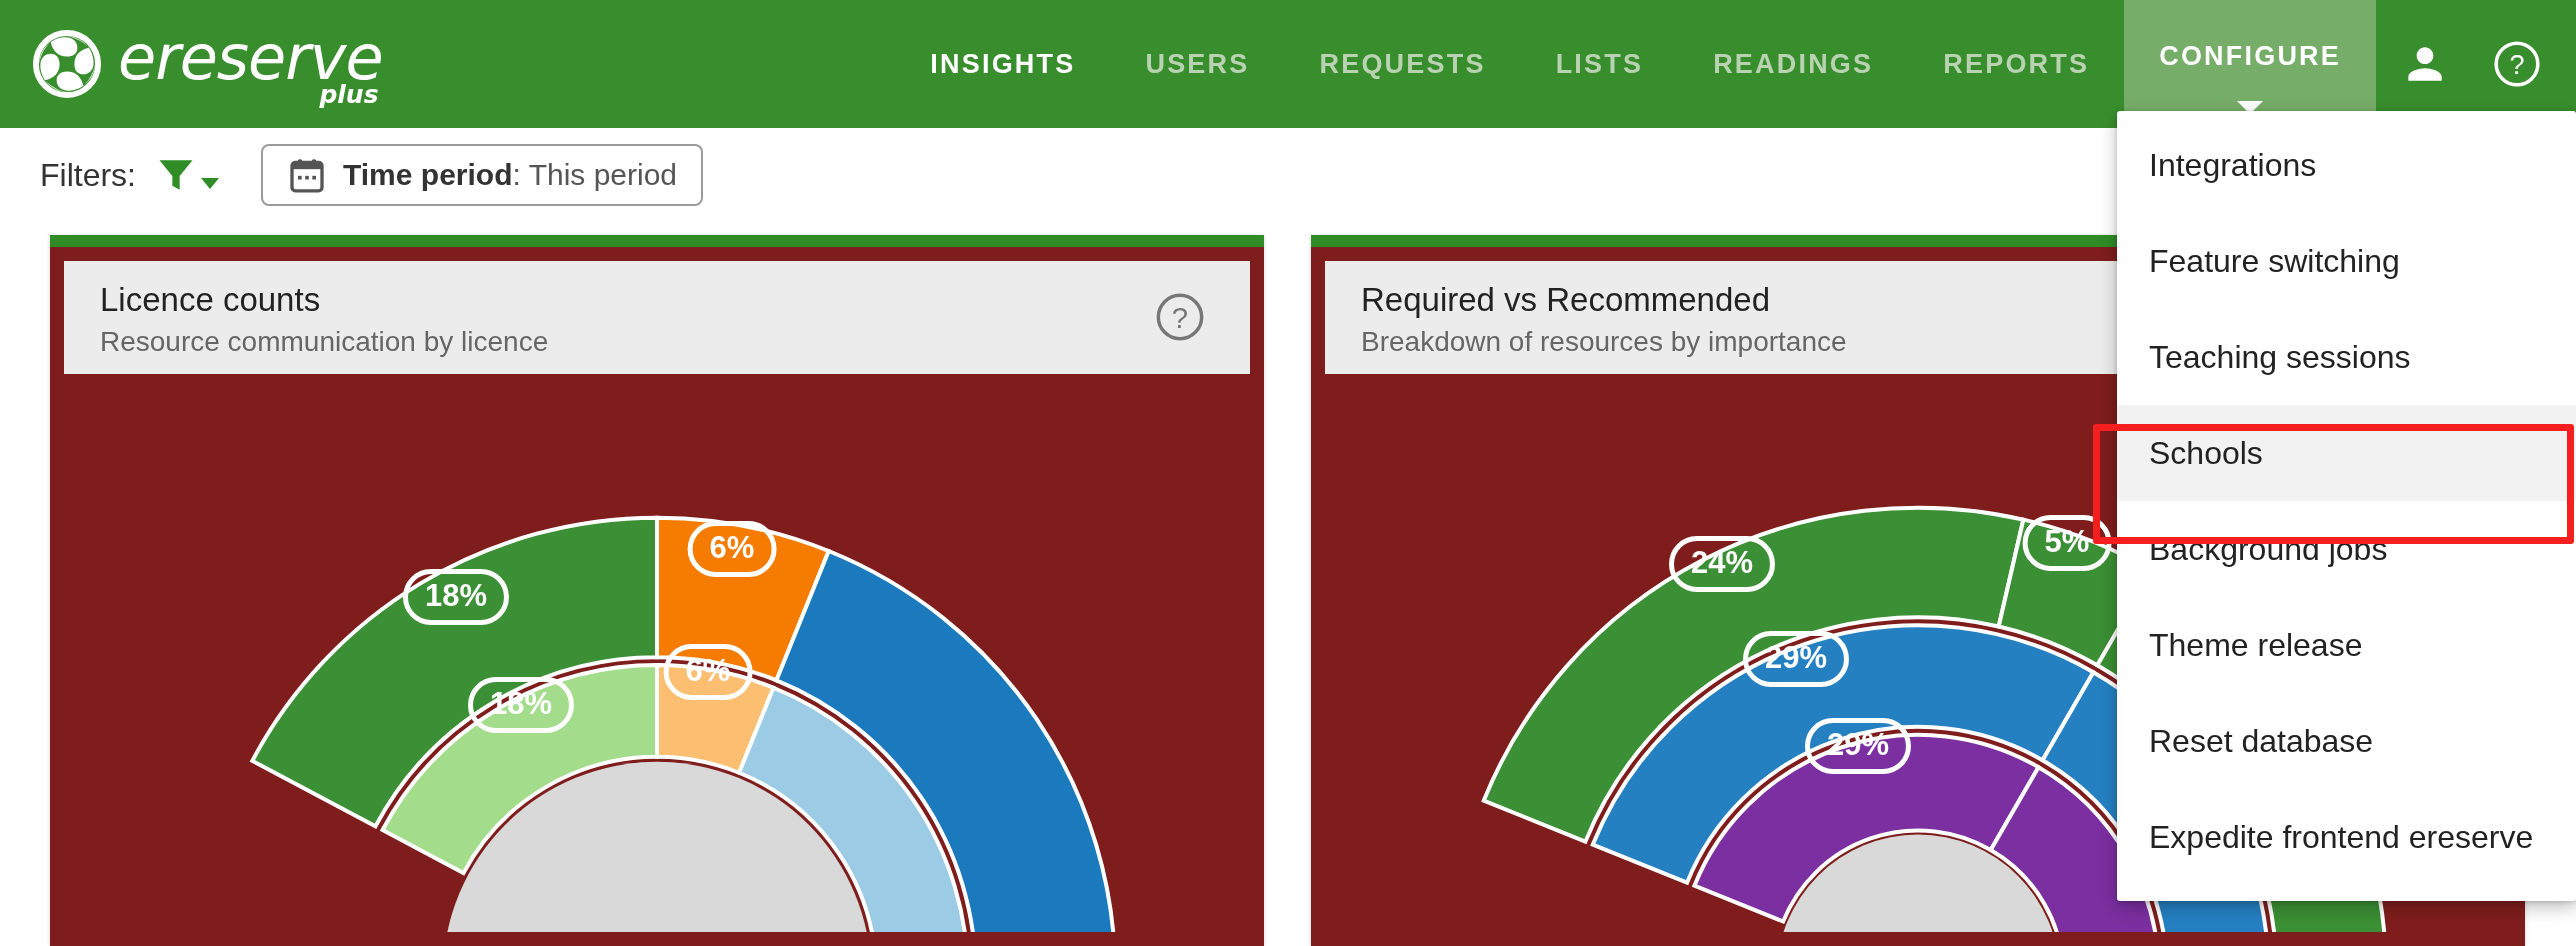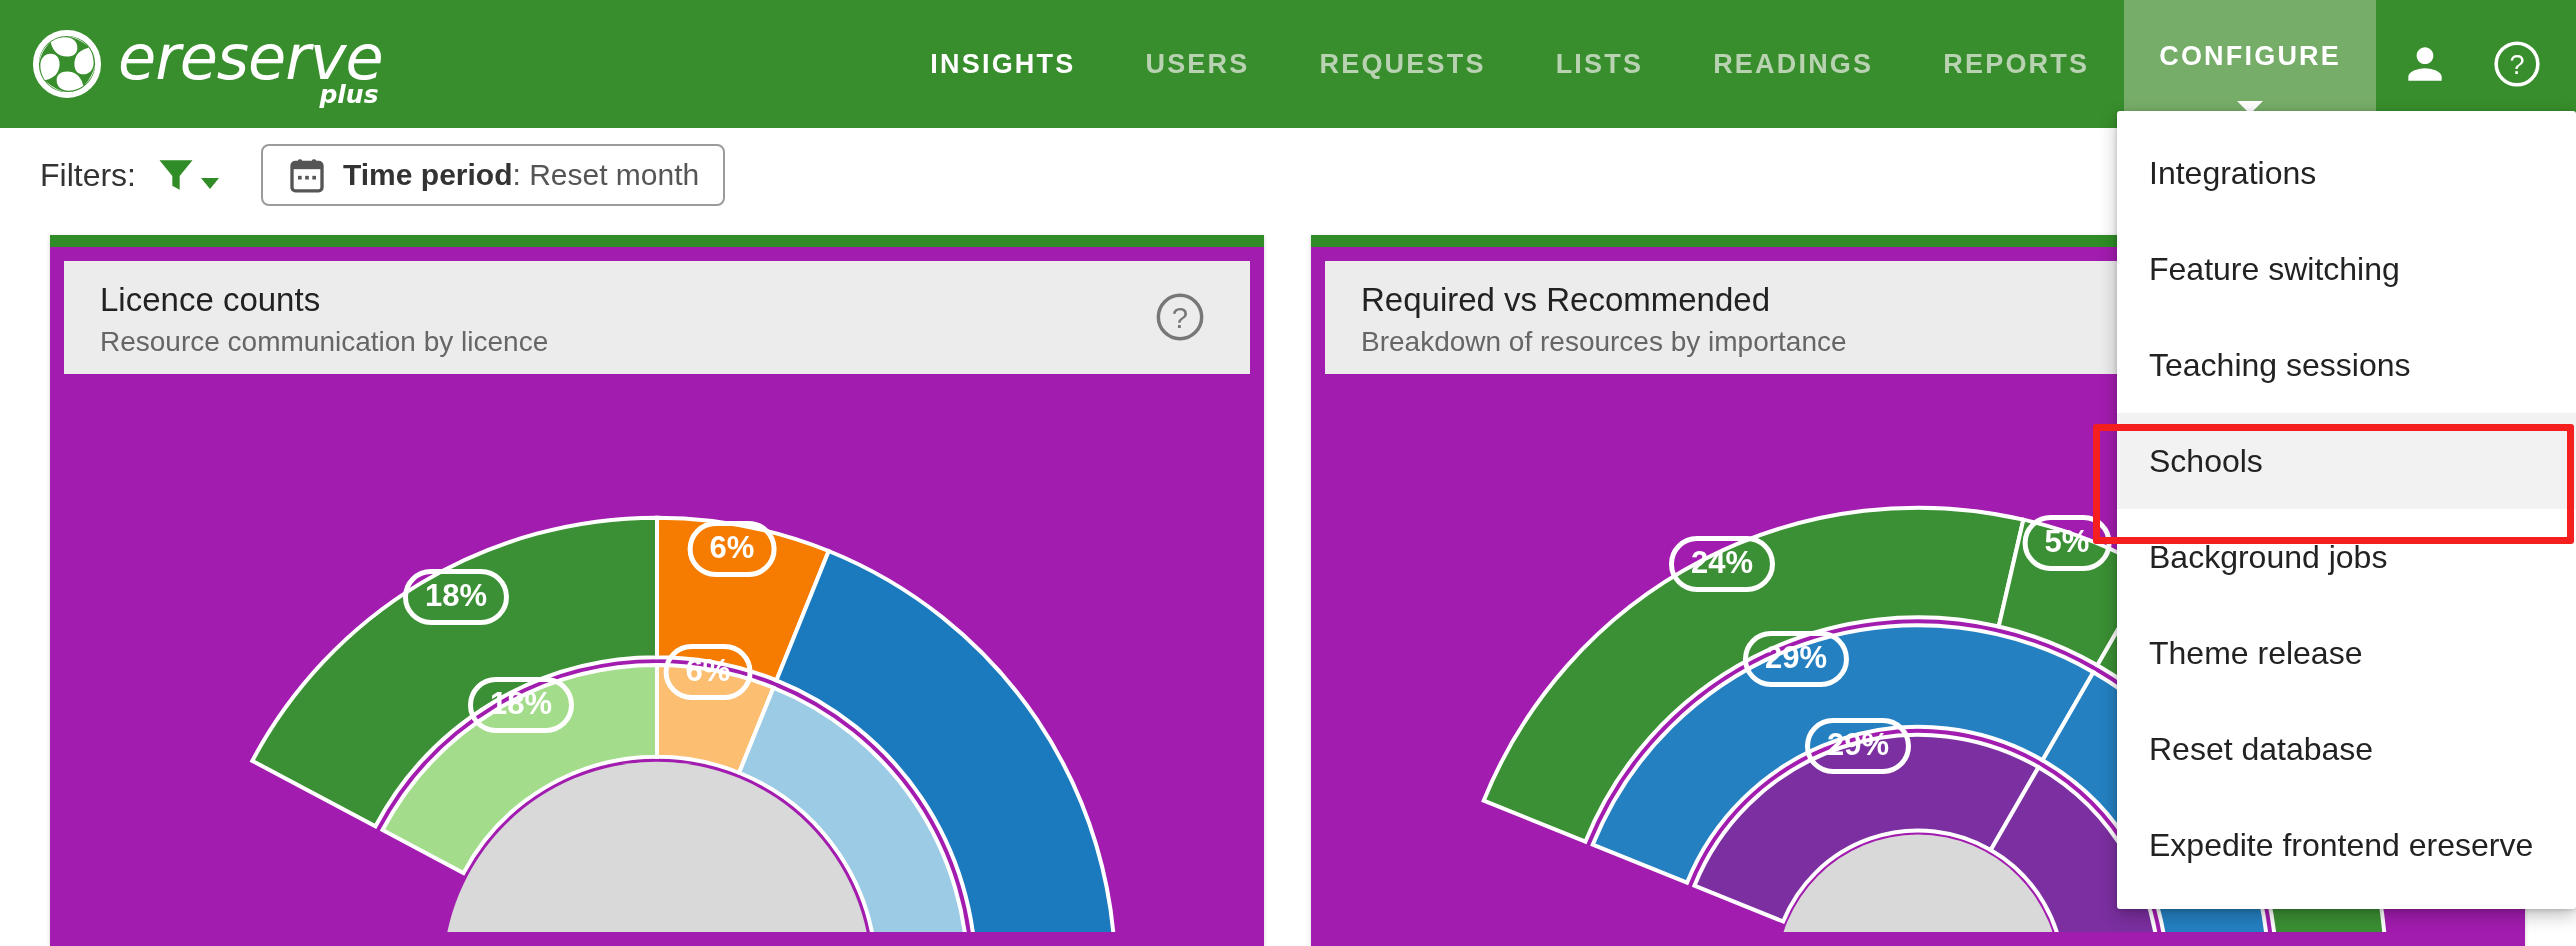--- a/index.html
+++ b/index.html
@@ -65,21 +65,21 @@
   .nav-icons { display: flex; align-items: center; padding: 0 34px 0 24px; gap: 42px; }
   .nav-icon { width: 50px; height: 50px; cursor: pointer; }
 
   
   .dropdown {
     position: absolute; left: 2117px; top: 111px;
     width: 459px; min-height: 459px;
     background: #ffffff;
     border-radius: 3px;
     box-shadow: 0 6px 18px rgba(0,0,0,0.26), 0 1px 4px rgba(0,0,0,0.16);
-    padding: 14px 0 16px 0;
+    padding: 6px 0 16px 0;
     z-index: 40;
   }
   .menu-item {
     height: 96px; display: flex; align-items: center;
     padding: 0 32px; font-size: 32px; color: #222222;
     cursor: pointer; white-space: nowrap;
   }
   .menu-item.highlighted { background: #f2f2f2; }
   .menu-annotation {
     position: absolute; left: 2093px; top: 424px;
@@ -110,21 +110,21 @@
     height: 62px; padding: 0 24px;
     border: 2px solid #9b9b9b; border-radius: 8px;
     background: #ffffff; cursor: pointer;
   }
   .chip-text { font-size: 30px; color: #555555; white-space: nowrap; }
   .chip-text b { color: #333333; font-weight: 700; }
 
   
   .card {
     position: absolute; top: 235px;
-    background: #a21caf;
+    background: #7f1d1d;
     box-shadow: 0 1px 4px rgba(0,0,0,0.17);
   }
   .card.c1 { left: 50px; width: 1214px; height: 711px; }
   .card.c2 { left: 1311px; width: 1214px; height: 711px; }
   .card-accent { height: 12px; background: #2f8c26; }
   .card-head {
     position: relative; margin: 14px 14px 0 14px;
     background: #ececec; height: 113px;
     padding: 18px 24px 0 36px;
   }
@@ -247,21 +247,21 @@
     <div class="chip">
       <svg width="40" height="42" viewBox="0 0 24 24">
         <rect x="3" y="4.5" width="18" height="17" rx="2" fill="none" stroke="#555555" stroke-width="2"></rect>
         <rect x="3" y="4.5" width="18" height="4" fill="#555555"></rect>
         <rect x="6.5" y="2.5" width="2.6" height="4" rx="1" fill="#555555"></rect>
         <rect x="14.9" y="2.5" width="2.6" height="4" rx="1" fill="#555555"></rect>
         <rect x="6.6" y="12.5" width="2.2" height="2.2" fill="#555555"></rect>
         <rect x="10.9" y="12.5" width="2.2" height="2.2" fill="#555555"></rect>
         <rect x="15.2" y="12.5" width="2.2" height="2.2" fill="#555555"></rect>
       </svg>
-      <span class="chip-text"><b>Time period</b><span>: </span><span>Reset month</span></span>
+      <span class="chip-text"><b>Time period</b><span>: </span><span>This period</span></span>
     </div>
   </div>
 
   <div class="card c1">
     <div class="card-accent"></div>
     <div class="card-head">
       <div class="card-title">Licence counts</div>
       <div class="card-sub">Resource communication by licence</div>
       <svg class="card-help" viewBox="0 0 24 24">
         <circle cx="12" cy="12" r="10" fill="none" stroke="#777777" stroke-width="1.6"></circle>

